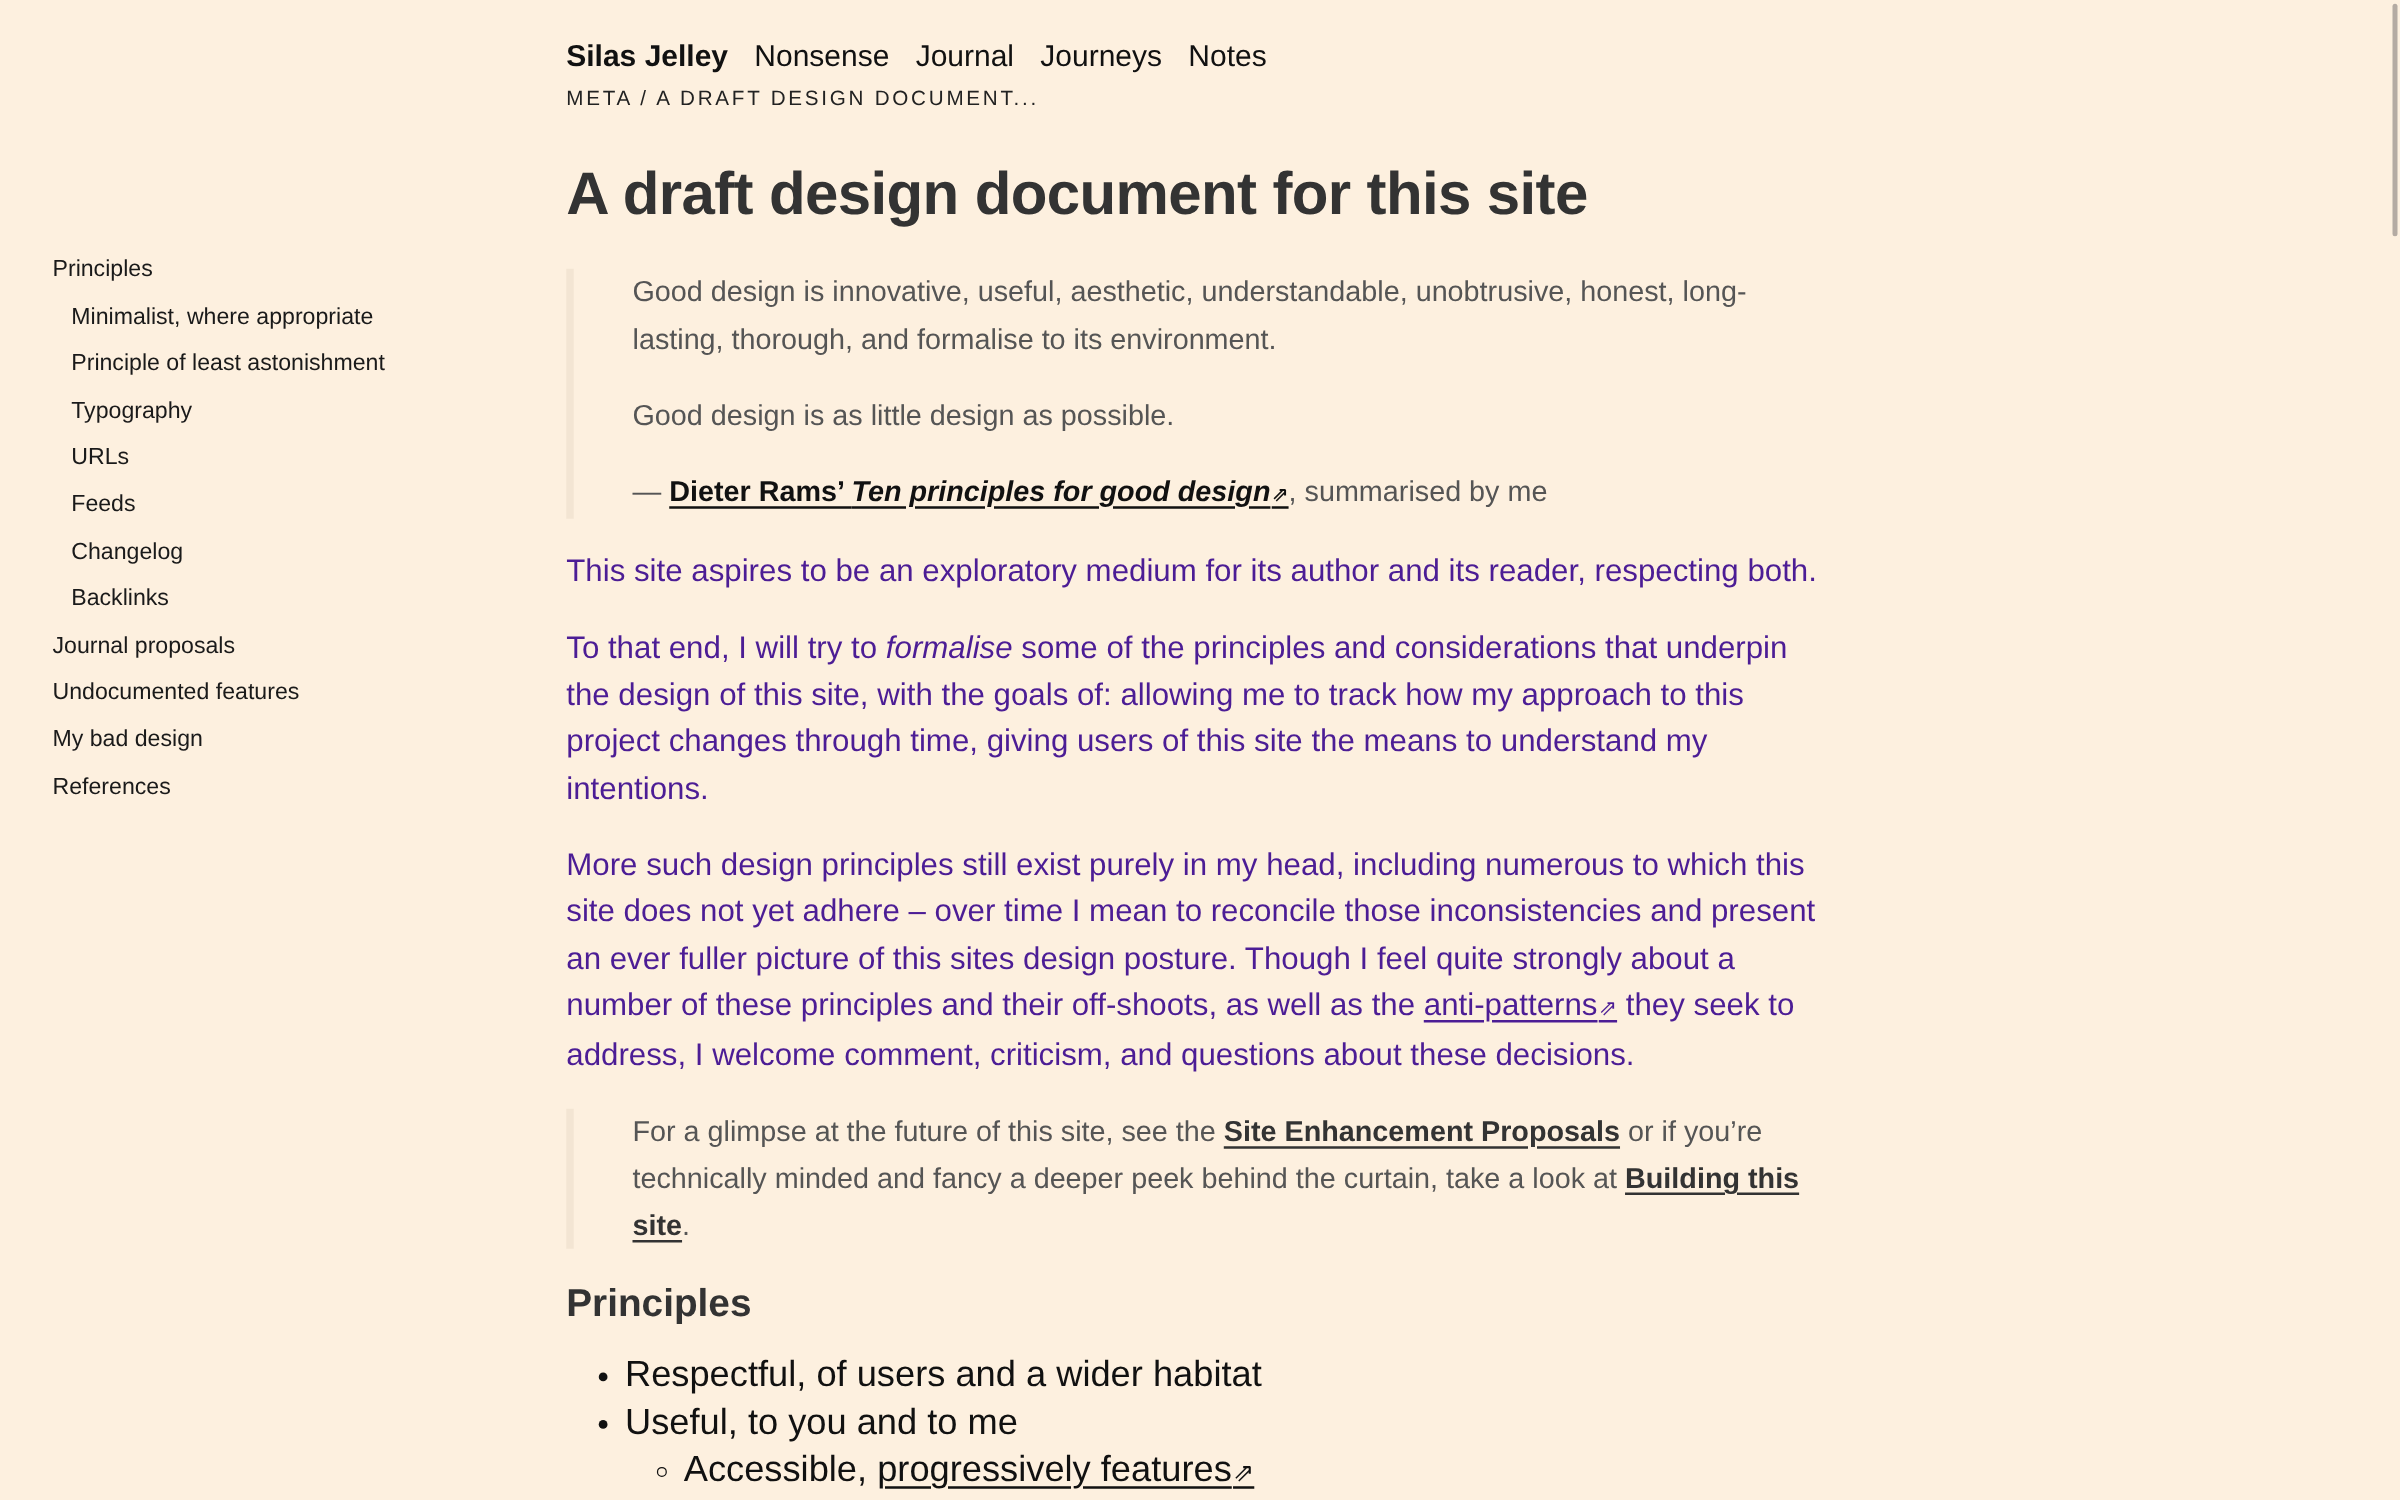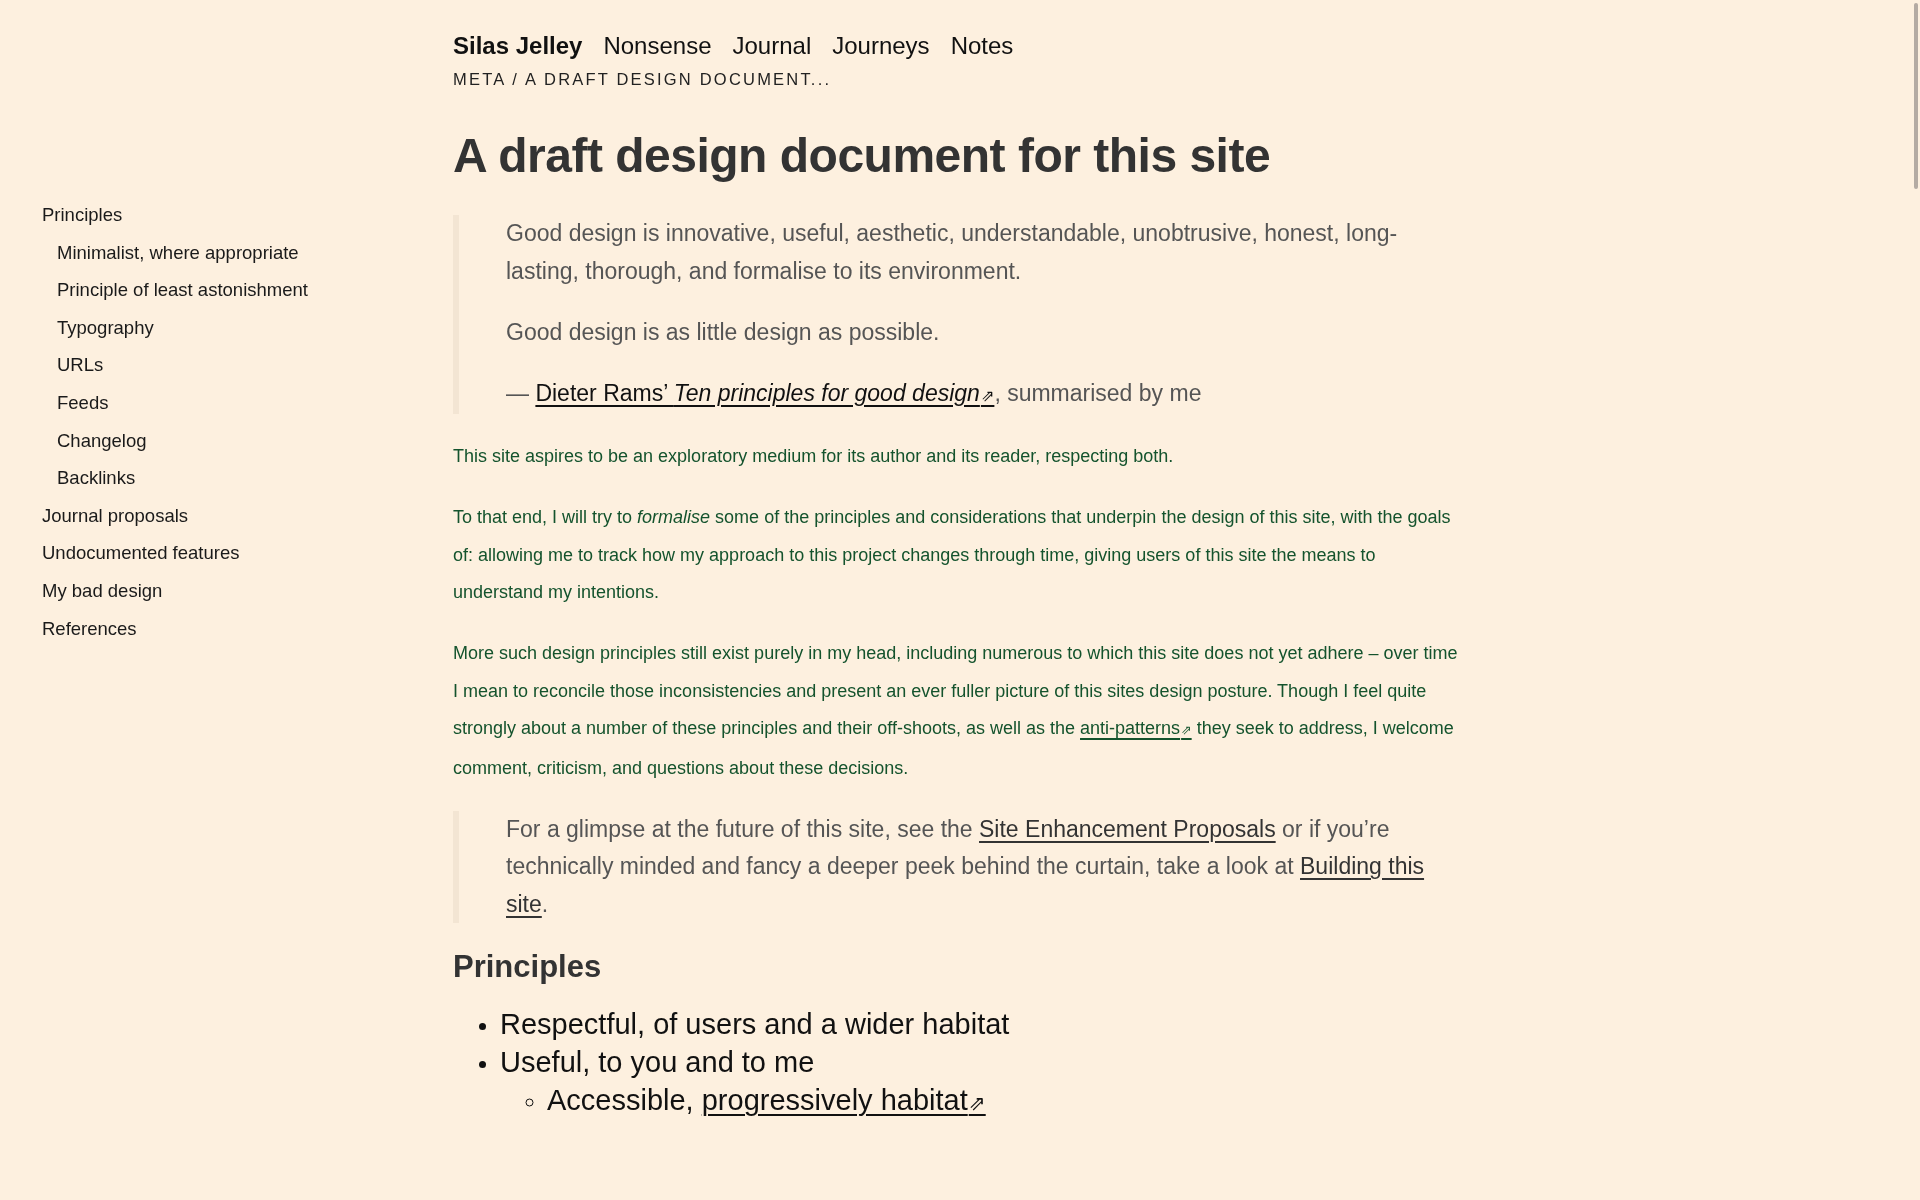--- a/index.html
+++ b/index.html
@@ -16,22 +16,22 @@
   .main { position:absolute; left:453px; top:26px; width:1012px; }
   .nav { display:flex; align-items:baseline; gap:21px; font-size:24px; line-height:40px; }
   .nav .brand { font-weight:bold; }
   .nav a { text-decoration:none; }
   .crumb { font-size:16.5px; letter-spacing:2.2px; text-transform:uppercase; margin-top:4px; color:#222; }
   h1 { font-size:48px; font-weight:bold; color:#333; margin:38px 0 30px 0; letter-spacing:-0.5px; line-height:58px; }
   .bq { border-left:6px solid #f3e5d3; padding:0 0 0 47px; color:#555; margin:0 0 24px 0; }
   .bq p { margin:0 0 23.5px 0; font-size:23px; line-height:37.5px; }
   .bq p:last-child { margin-bottom:0; }
   .bq .attr a { color:#111; }
-  .bq a { color:#333; }
-  p.body { font-size:18px; line-height:37.5px; margin:0 0 23.5px 0; color:#14532d; }
+  .bq a { color:#333;font-weight:bold; }
+  p.body { font-size:25px; line-height:37.5px; margin:0 0 23.5px 0; color:#4c1d95; }
   h2 { font-size:31px; font-weight:bold; color:#333; margin:20px 0 18px 0; line-height:40px; }
   ul { margin:0; padding-left:47px; font-size:29px; line-height:38px; }
   ul ul { list-style-type:circle; padding-left:47px; }
   li::marker { font-size:0.8em; }
   .scrollbar { position:absolute; right:2px; top:3px; width:4px; height:186px; background:#b4aba3; border-radius:2px; }
 </style>
 </head>
 <body>
 
 <nav class="sidebar">
@@ -76,19 +76,19 @@
   <blockquote class="bq">
     <p><span>For a glimpse at the future of this site, see the </span><a>Site Enhancement Proposals</a><span> or if you’re technically minded and fancy a deeper peek behind the curtain, take a look at </span><a>Building this site</a><span>.</span></p>
   </blockquote>
 
   <h2>Principles</h2>
 
   <ul>
     <li>Respectful, of users and a wider habitat</li>
     <li><span>Useful, to you and to me</span>
       <ul>
-        <li><span>Accessible, </span><a><span>progressively habitat</span><span class="ext">⇗</span></a></li>
+        <li><span>Accessible, </span><a><span>progressively features</span><span class="ext">⇗</span></a></li>
       </ul>
     </li>
   </ul>
 </main>
 
 <div class="scrollbar"></div>
 
 </body></html>

